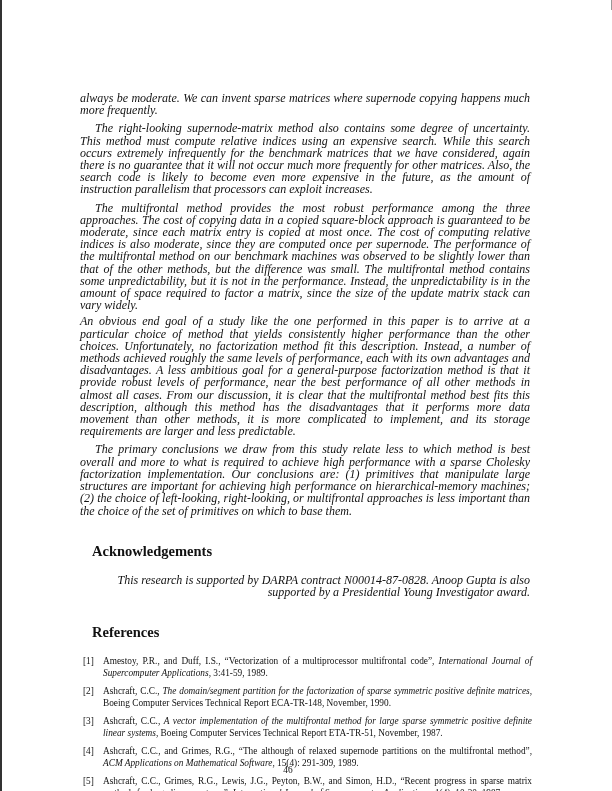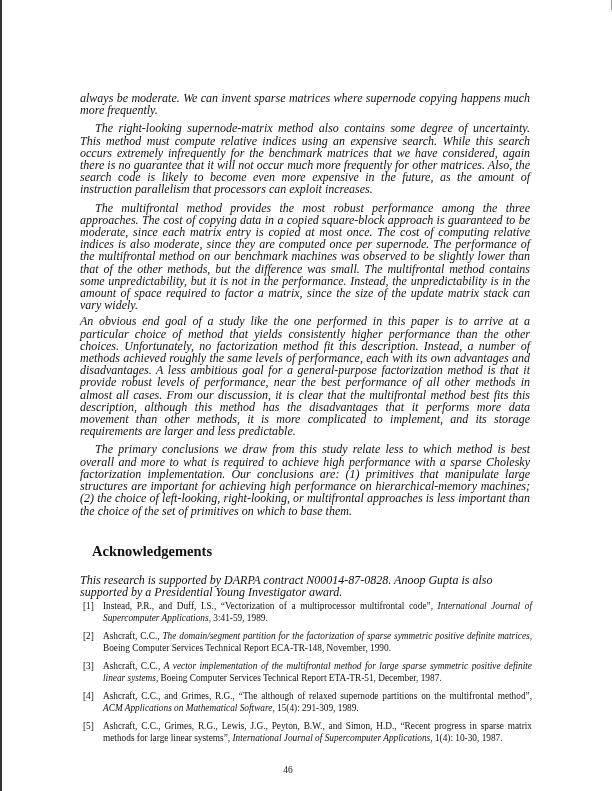--- a/index.html
+++ b/index.html
@@ -28,31 +28,32 @@
 
 <div class="page">
   <p style="margin-top:0">always be moderate. We can invent sparse matrices where supernode copying happens much more frequently.</p>
   <p class="indent" style="margin-top:6px">The right-looking supernode-matrix method also contains some degree of uncertainty. This method must compute relative indices using an expensive search. While this search occurs extremely infrequently for the benchmark matrices that we have considered, again there is no guarantee that it will not occur much more frequently for other matrices. Also, the search code is likely to become even more expensive in the future, as the amount of instruction parallelism that processors can exploit increases.</p>
   <p class="indent" style="margin-top:6px">The multifrontal method provides the most robust performance among the three approaches. The cost of copying data in a copied square-block approach is guaranteed to be moderate, since each matrix entry is copied at most once. The cost of computing relative indices is also moderate, since they are computed once per supernode. The performance of the multifrontal method on our benchmark machines was observed to be slightly lower than that of the other methods, but the difference was small. The multifrontal method contains some unpredictability, but it is not in the performance. Instead, the unpredictability is in the amount of space required to factor a matrix, since the size of the update matrix stack can vary widely.</p>
 
   <p>An obvious end goal of a study like the one performed in this paper is to arrive at a particular choice of method that yields consistently higher performance than the other choices. Unfortunately, no factorization method fit this description. Instead, a number of methods achieved roughly the same levels of performance, each with its own advantages and disadvantages. A less ambitious goal for a general-purpose factorization method is that it provide robust levels of performance, near the best performance of all other methods in almost all cases. From our discussion, it is clear that the multifrontal method best fits this description, although this method has the disadvantages that it performs more data movement than other methods, it is more complicated to implement, and its storage requirements are larger and less predictable.</p>
   <p class="indent" style="margin-top:6px">The primary conclusions we draw from this study relate less to which method is best overall and more to what is required to achieve high performance with a sparse Cholesky factorization implementation. Our conclusions are: (1) primitives that manipulate large structures are important for achieving high performance on hierarchical-memory machines; (2) the choice of left-looking, right-looking, or multifrontal approaches is less important than the choice of the set of primitives on which to base them.</p>
 
   <h2 class="unnum" style="margin-top:26px">Acknowledgements</h2>
-  <p style="text-align:left">This research is supported by DARPA contract N00014-87-0828. Anoop Gupta is also supported by a Presidential Young Investigator award.</p>
+  <p style="text-align:right">This research is supported by DARPA contract N00014-87-0828. Anoop Gupta is also supported by a Presidential Young Investigator award.</p>
 
+  <h2 class="unnum" style="margin-top:26px">References</h2>
   <div id="ref-list">
     <div class="ref">
-      <span class="label">[1]</span><span>Instead, P.R., and Duff, I.S., “Vectorization of a multiprocessor multifrontal code”, </span><i>International Journal of Supercomputer Applications</i><span>, 3:41-59, 1989.</span>
+      <span class="label">[1]</span><span>Amestoy, P.R., and Duff, I.S., “Vectorization of a multiprocessor multifrontal code”, </span><i>International Journal of Supercomputer Applications</i><span>, 3:41-59, 1989.</span>
     </div>
     <div class="ref">
       <span class="label">[2]</span><span>Ashcraft, C.C., </span><i>The domain/segment partition for the factorization of sparse symmetric positive definite matrices</i><span>, Boeing Computer Services Technical Report ECA-TR-148, November, 1990.</span>
     </div>
     <div class="ref">
-      <span class="label">[3]</span><span>Ashcraft, C.C., </span><i>A vector implementation of the multifrontal method for large sparse symmetric positive definite linear systems</i><span>, Boeing Computer Services Technical Report ETA-TR-51, December, 1987.</span>
+      <span class="label">[3]</span><span>Ashcraft, C.C., </span><i>A vector implementation of the multifrontal method for large sparse symmetric positive definite linear systems</i><span>, Boeing Computer Services Technical Report ETA-TR-51, November, 1987.</span>
     </div>
     <div class="ref">
       <span class="label">[4]</span><span>Ashcraft, C.C., and Grimes, R.G., “The although of relaxed supernode partitions on the multifrontal method”, </span><i>ACM Applications on Mathematical Software</i><span>, 15(4): 291-309, 1989.</span>
     </div>
     <div class="ref">
       <span class="label">[5]</span><span>Ashcraft, C.C., Grimes, R.G., Lewis, J.G., Peyton, B.W., and Simon, H.D., “Recent progress in sparse matrix methods for large linear systems”, </span><i>International Journal of Supercomputer Applications</i><span>, 1(4): 10-30, 1987.</span>
     </div>
   </div>
 </div>
 

